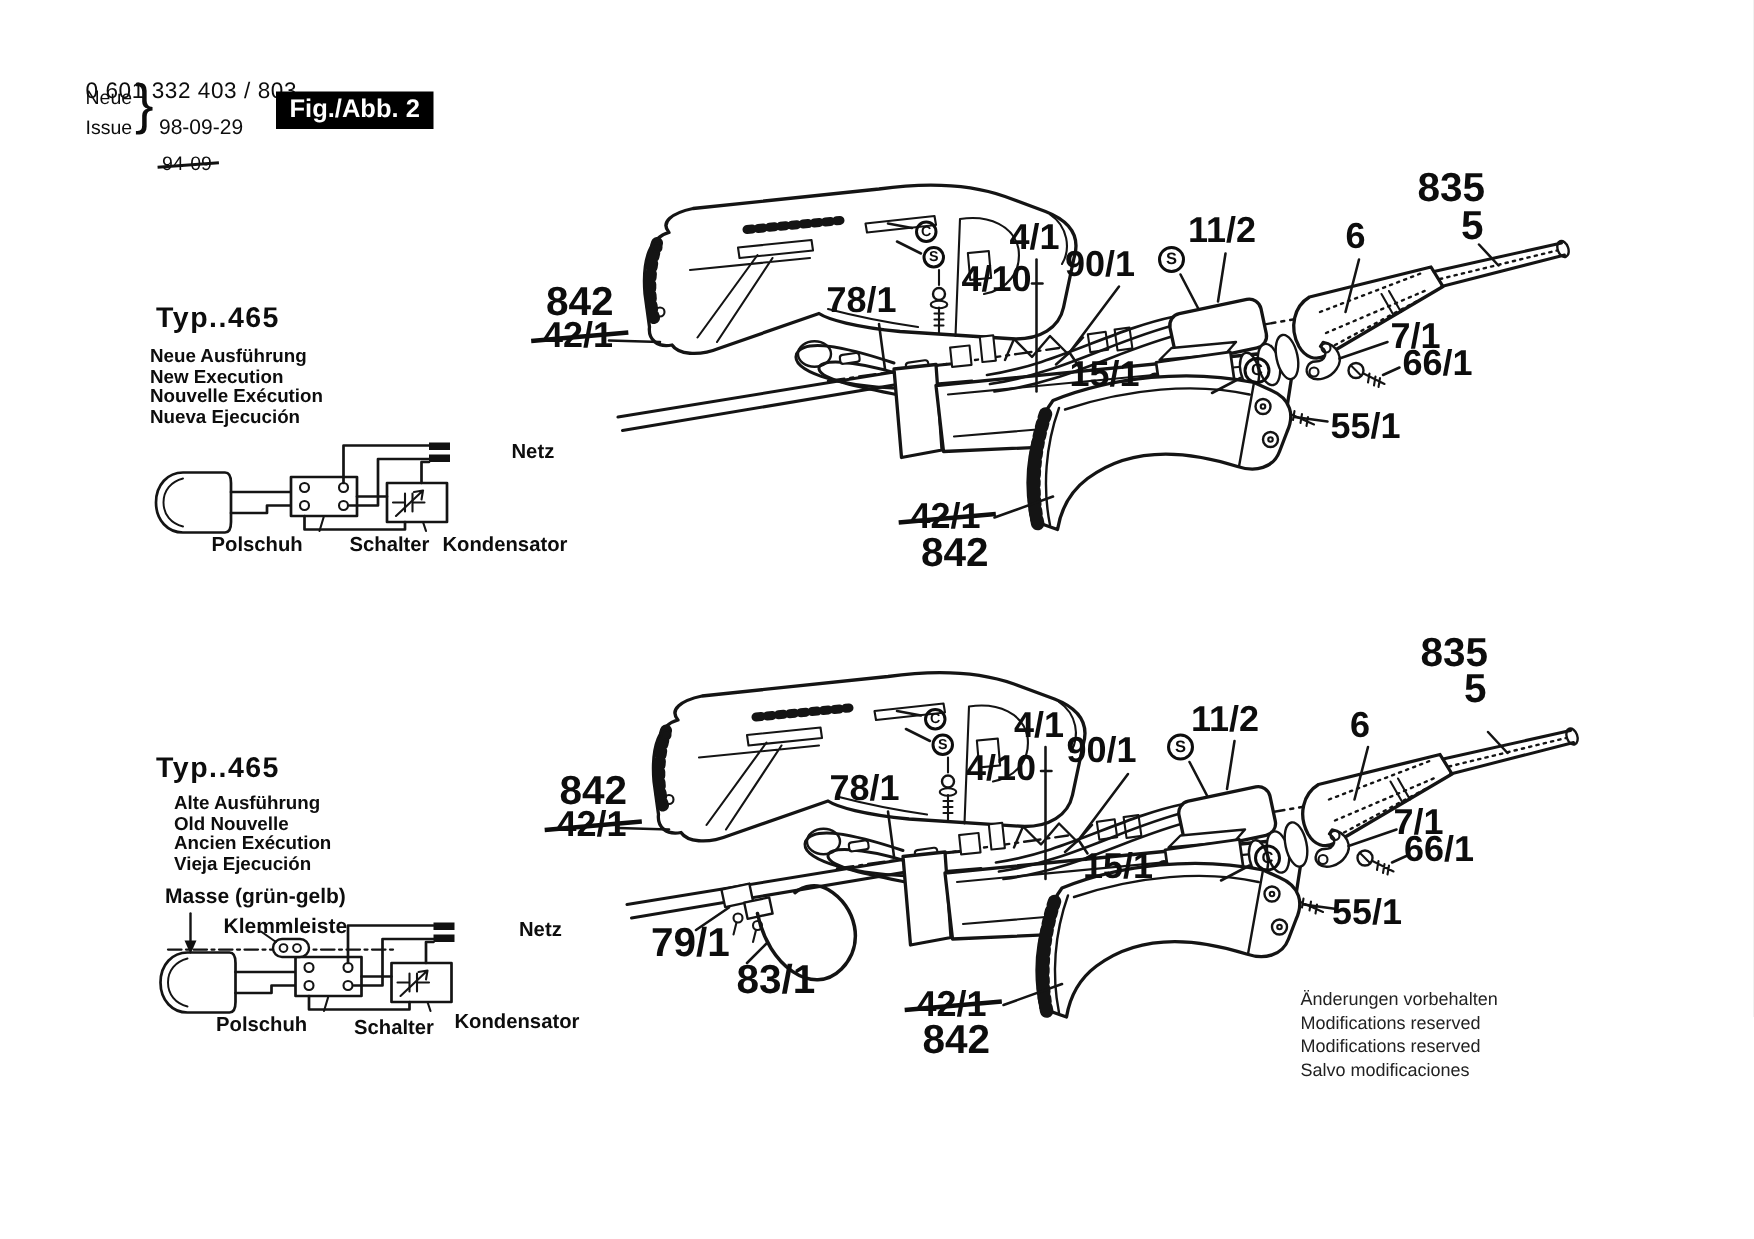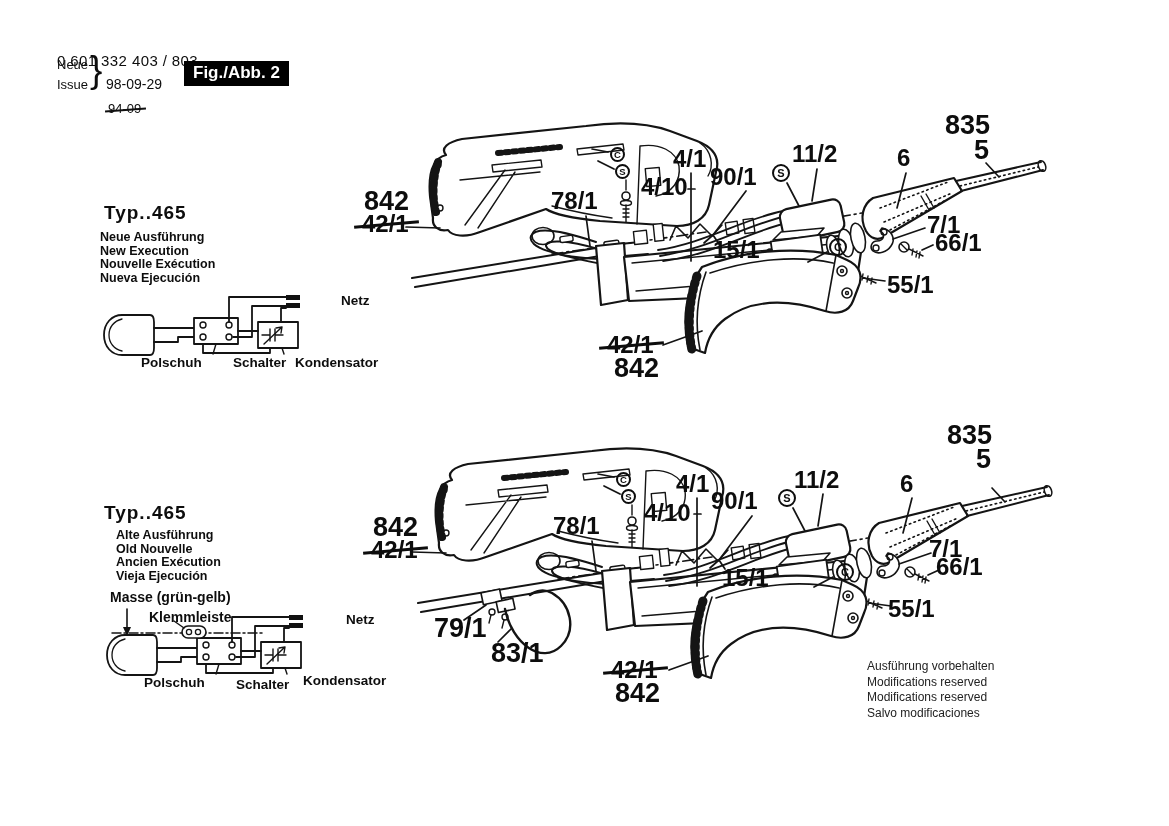--- a/index.html
+++ b/index.html
@@ -233,21 +233,21 @@
 </div>
 <div class="lbl masse" style="left:110px;top:590px;">Masse (grün-gelb)</div>
 <div class="lbl masse" style="left:149px;top:610px;">Klemmleiste</div>
 <div class="lbl schlbl" style="left:306px;top:612px;">Netz</div>
 <div class="lbl schlbl" style="left:104px;top:675px;">Polschuh</div>
 <div class="lbl schlbl" style="left:196px;top:677px;">Schalter</div>
 <div class="lbl schlbl" style="left:263px;top:673px;">Kondensator</div>
 
 
 <div class="lbl legal" style="left:867px;top:659px;">
-  <div>Ausführung vorbehalten</div>
+  <div>Änderungen vorbehalten</div>
   <div>Modifications reserved</div>
   <div>Modifications reserved</div>
   <div>Salvo modificaciones</div>
 </div>
 
 
 <div>
       <span class="co xl" style="left: 364px; top: 188px;">842</span>
       <span class="co lg struck" style="left: 362px; top: 212px;">42/1</span>
       <span class="co lg" style="left: 551px; top: 189px;">78/1</span>

